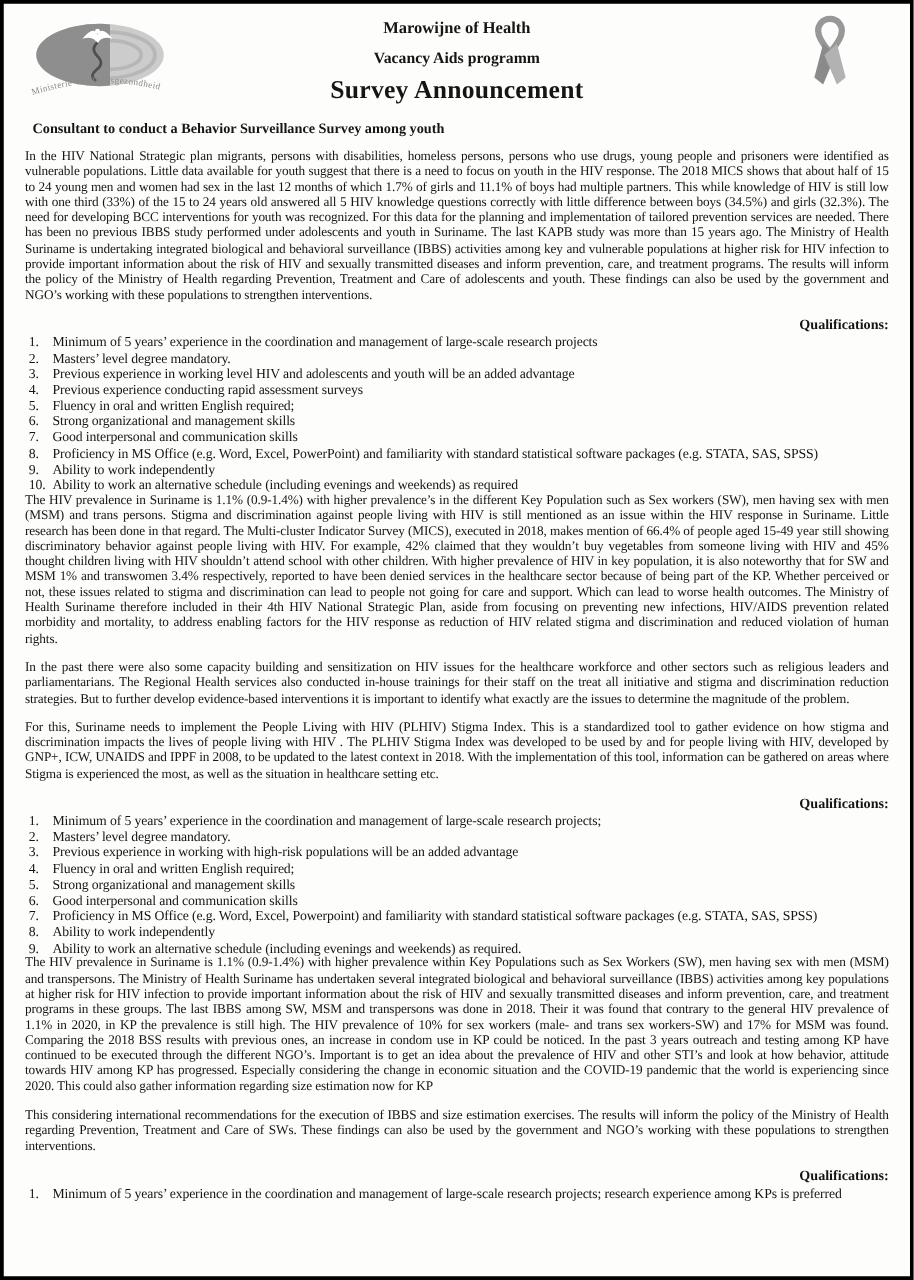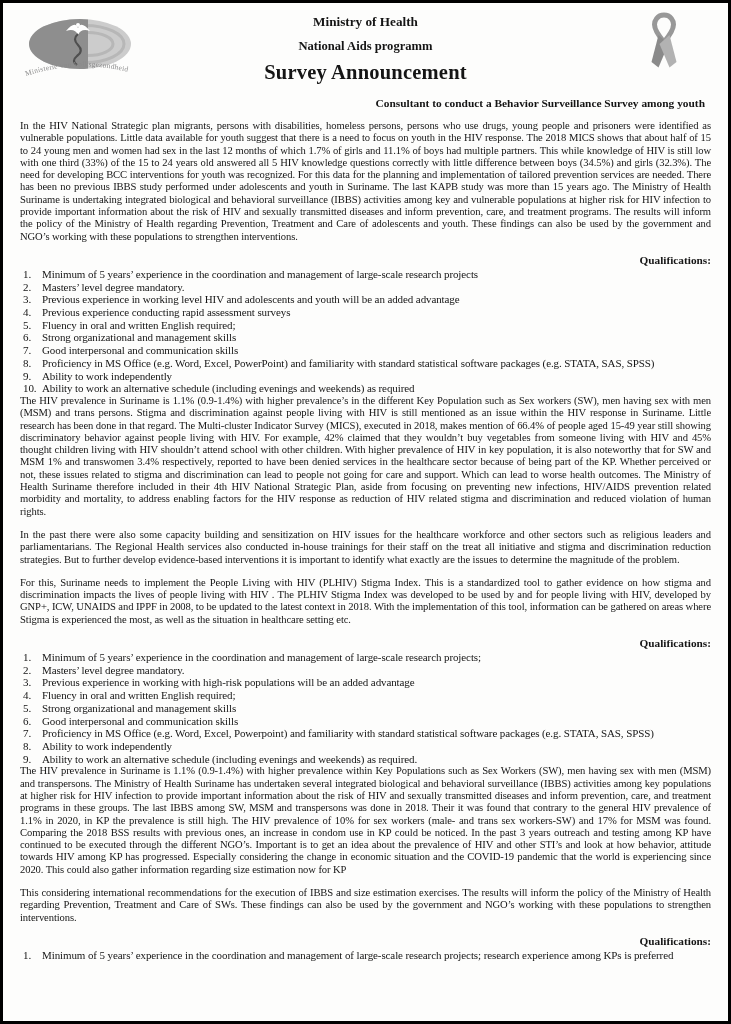--- a/index.html
+++ b/index.html
@@ -18,21 +18,21 @@
   
   .hdr { position: relative; height: 86px; }
   .hdr-titles { text-align: center; padding-top: 5px; }
   .ministry  { font-size: 13.2px; font-weight: bold; }
   .programme { font-size: 12.6px; font-weight: bold; margin-top: 9px; }
   .vacancy   { font-size: 20.5px; font-weight: bold; margin-top: 7px; letter-spacing: 0.2px; }
   .logo-wrap   { position: absolute; left: 2px;  top: 7px; }
   .ribbon-wrap { position: absolute; right: 28px; top: 3px; }
   
   .sec-heading {
-    text-align: right; font-weight: bold; font-size: 11.4px;
+    text-align: left; font-weight: bold; font-size: 11.4px;
     margin: 13px 6px 10px 6px; line-height: 13px;
   }
   .sec-heading.first { margin-top: 2px; }
   .paras p {
     margin: 0 0 11px 0;
     font-size: 10.6px; line-height: 12.3px;
     letter-spacing: -0.1px;
     text-align: justify;
   }
   .quals-label { font-weight: bold; font-size: 11.3px; margin: 9px 0 2px 0; text-align: right; }
@@ -69,22 +69,22 @@
         <path d="M58 3 L58 53 A51 25 0 0 0 66 52.4 L66 3.6 A51 25 0 0 0 58 3 Z" fill="#8e8e8e"></path>
         <path d="M44 15 Q53 4 56 12 Q59 4 68 15 Q59 12 56 19 Q53 12 44 15 Z" fill="#ffffff"></path>
         <circle cx="56" cy="9" r="2" fill="#ffffff"></circle>
         <path d="M56 18 q-6 5 0 11 q6 6 -1 11 q-6 5 0 9" stroke="#4f4f4f" stroke-width="2.2" fill="none"></path>
         <path id="logoArc" d="M4 60 Q 59 42 114 58" fill="none"></path>
         <text class="logo-caption"><textPath href="#logoArc">Ministerie van Volksgezondheid</textPath></text>
       </svg>
     </div>
 
     <div class="hdr-titles">
-      <div class="ministry">Ministry of Health</div>
-      <div class="programme">National Aids programm</div>
+      <div class="ministry">Marowijne of Health</div>
+      <div class="programme">Vacancy Aids programm</div>
       <div class="vacancy">Survey Announcement</div>
     </div>
 
     <div class="ribbon-wrap">
       <svg width="38" height="60" viewBox="0 0 38 60" aria-hidden="true">
         <path d="M19 3 C12 3 9.5 9 9.5 12.5 C9.5 18 13.5 23.5 19 30 C24.5 23.5 28.5 18 28.5 12.5 C28.5 9 26 3 19 3 Z" fill="none" stroke="#989898" stroke-width="5"></path>
         <path d="M13.5 23 L6.5 50 L13.5 55.5 L23.5 32 Z" fill="#8a8a8a"></path>
         <path d="M24.5 23 L31.5 50 L24.5 55.5 L14.5 32 Z" fill="#b2b2b2"></path>
       </svg>
     </div>

